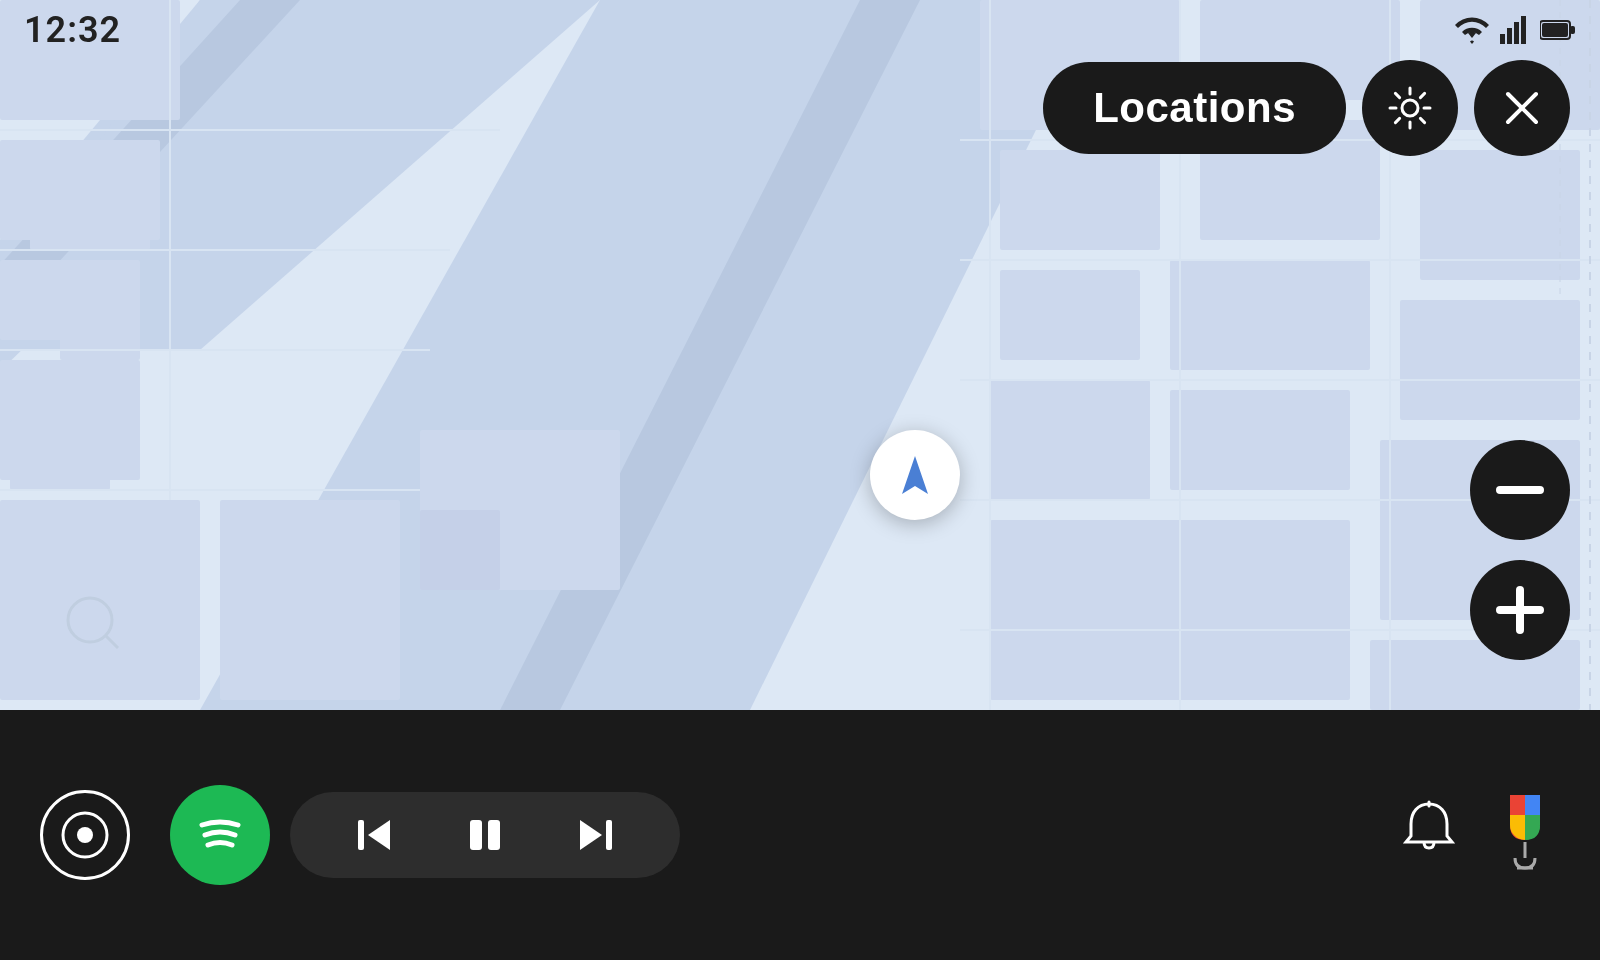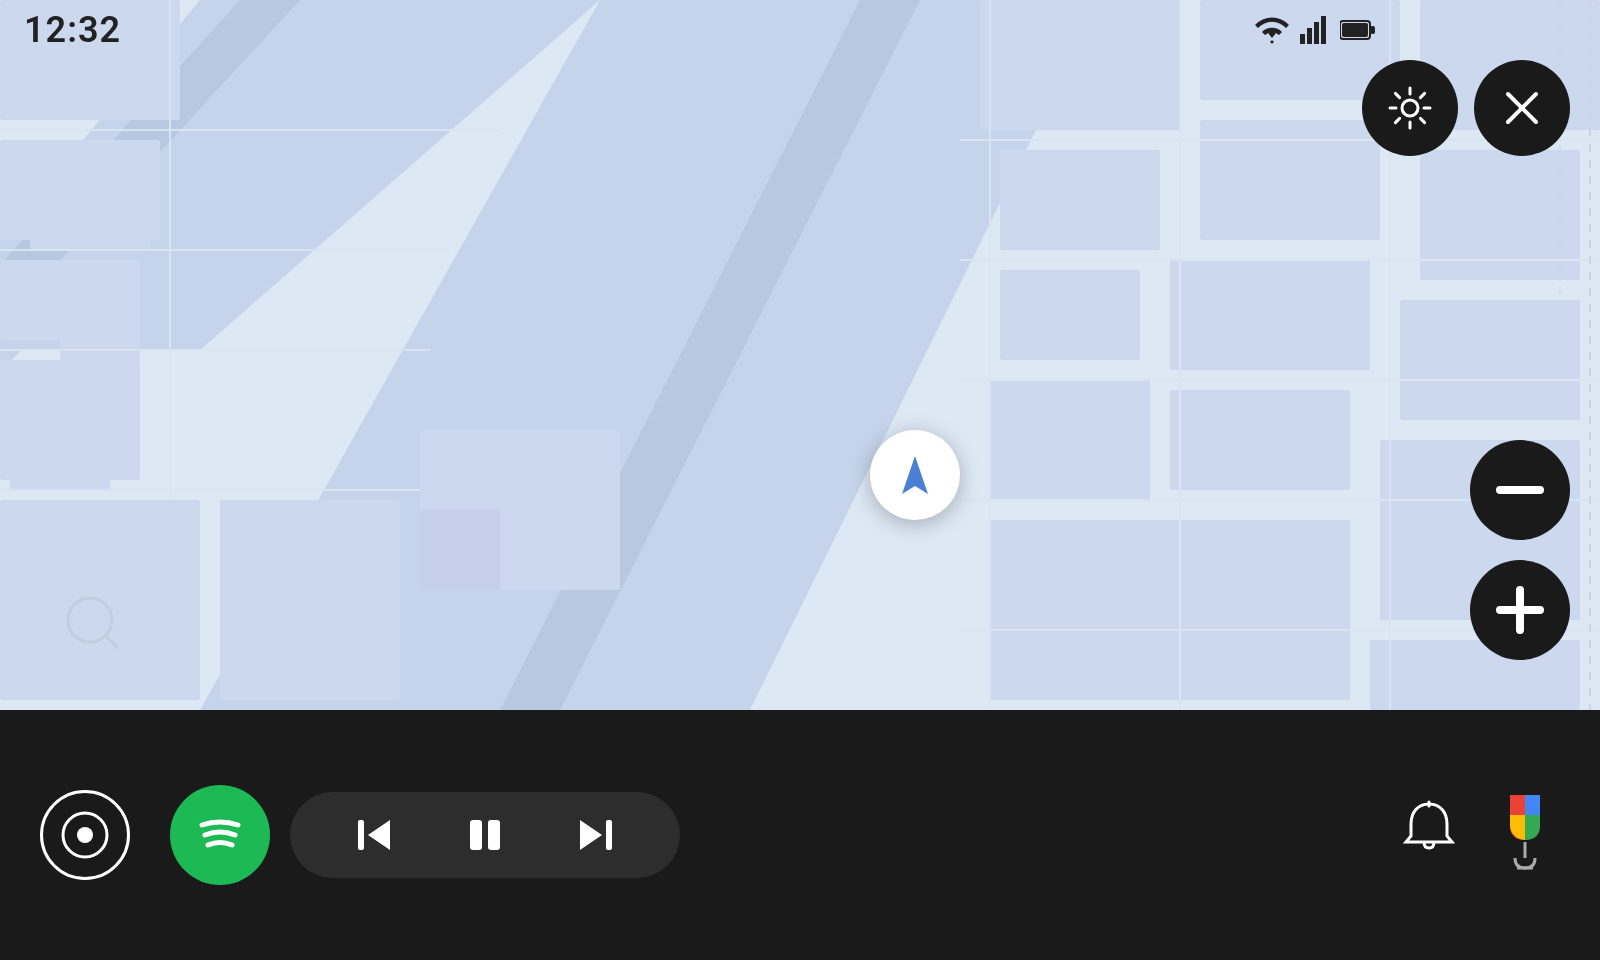--- a/index.html
+++ b/index.html
@@ -26,21 +26,21 @@
     
     #map-svg {
       width: 100%;
       height: 100%;
     }
 
     
     #status-bar {
       position: absolute;
       top: 0; left: 0;
-      width: 1400px;
+      width: 1600px;
       height: 60px;
       display: flex;
       align-items: center;
       justify-content: space-between;
       padding: 0 24px;
       z-index: 10;
     }
 
     #time {
       font-size: 36px;
@@ -316,20 +316,21 @@
 
     <svg width="36" height="22" viewBox="0 0 36 22">
       <rect x="0" y="2" width="30" height="18" rx="3" stroke="#222" stroke-width="2" fill="none"></rect>
       <rect x="30" y="7" width="5" height="8" rx="2" fill="#222"></rect>
       <rect x="2" y="4" width="26" height="14" rx="2" fill="#222"></rect>
     </svg>
   </div>
 </div>
 
 <div id="map-controls-top">
+  <button id="locations-btn">Locations</button>
   <button class="map-icon-btn" id="settings-btn">
     <svg width="50" height="50" viewBox="0 0 50 50">
       <circle cx="25" cy="25" r="8" stroke="#fff" stroke-width="3" fill="none"></circle>
       <path d="M25 5v6M25 39v6M5 25h6M39 25h6M10.4 10.4l4.2 4.2M35.4 35.4l4.2 4.2M10.4 39.6l4.2-4.2M35.4 14.6l4.2-4.2" stroke="#fff" stroke-width="3" stroke-linecap="round"></path>
     </svg>
   </button>
   <button class="map-icon-btn" id="close-btn">
     <svg width="44" height="44" viewBox="0 0 44 44">
       <line x1="8" y1="8" x2="36" y2="36" stroke="#fff" stroke-width="4" stroke-linecap="round"></line>
       <line x1="36" y1="8" x2="8" y2="36" stroke="#fff" stroke-width="4" stroke-linecap="round"></line>

